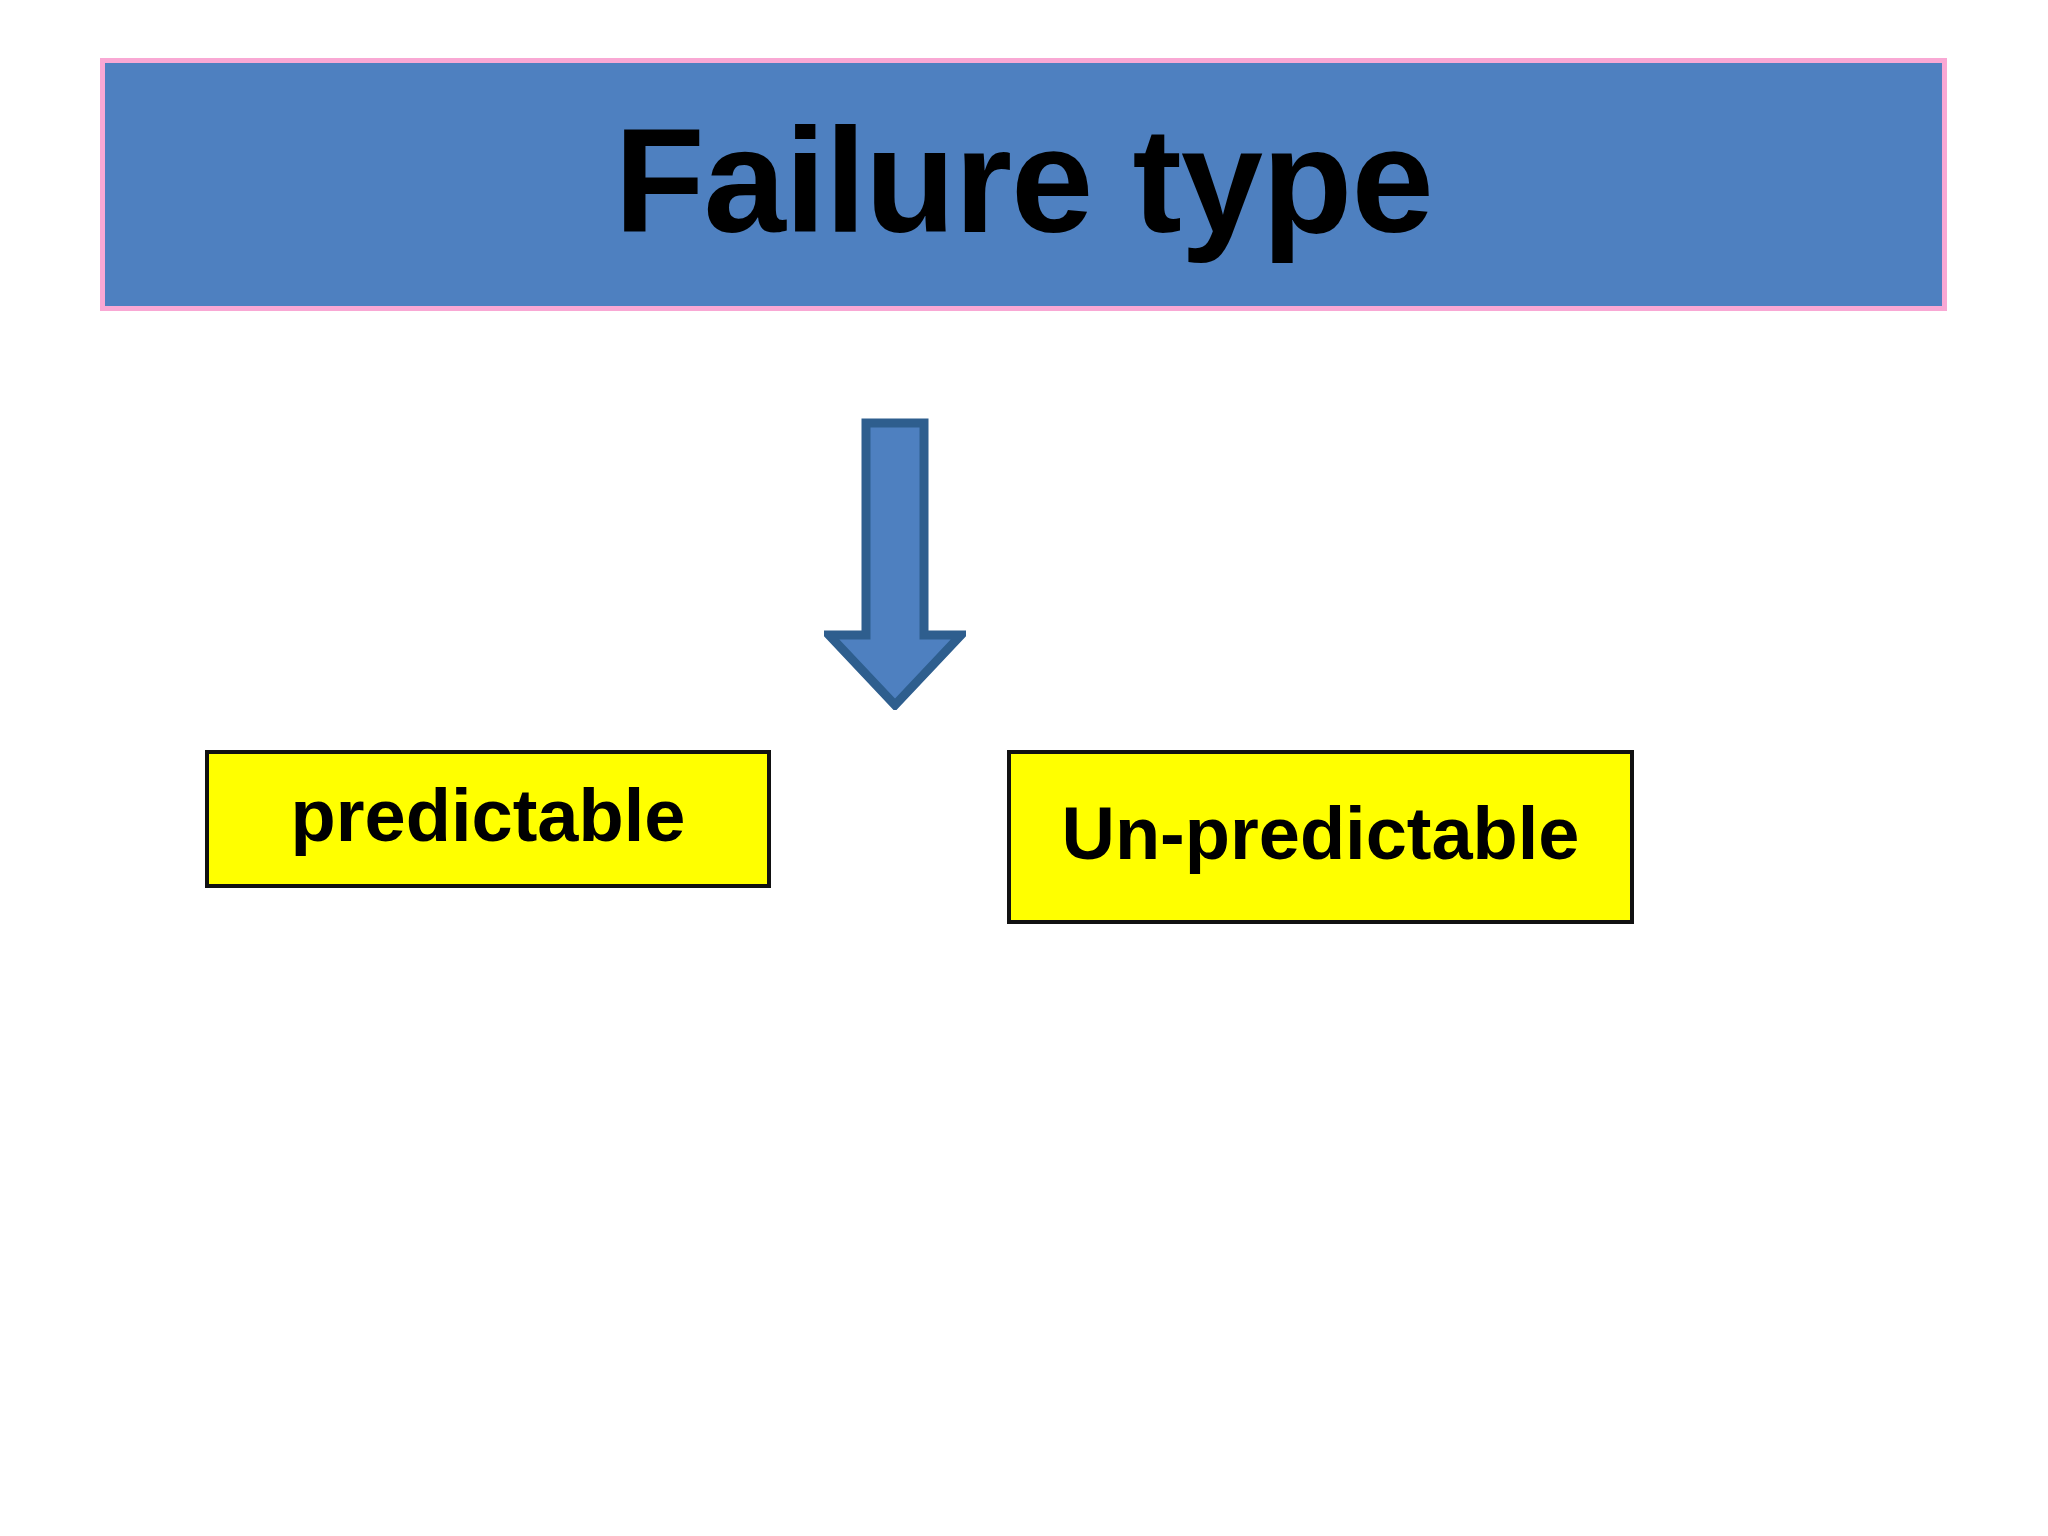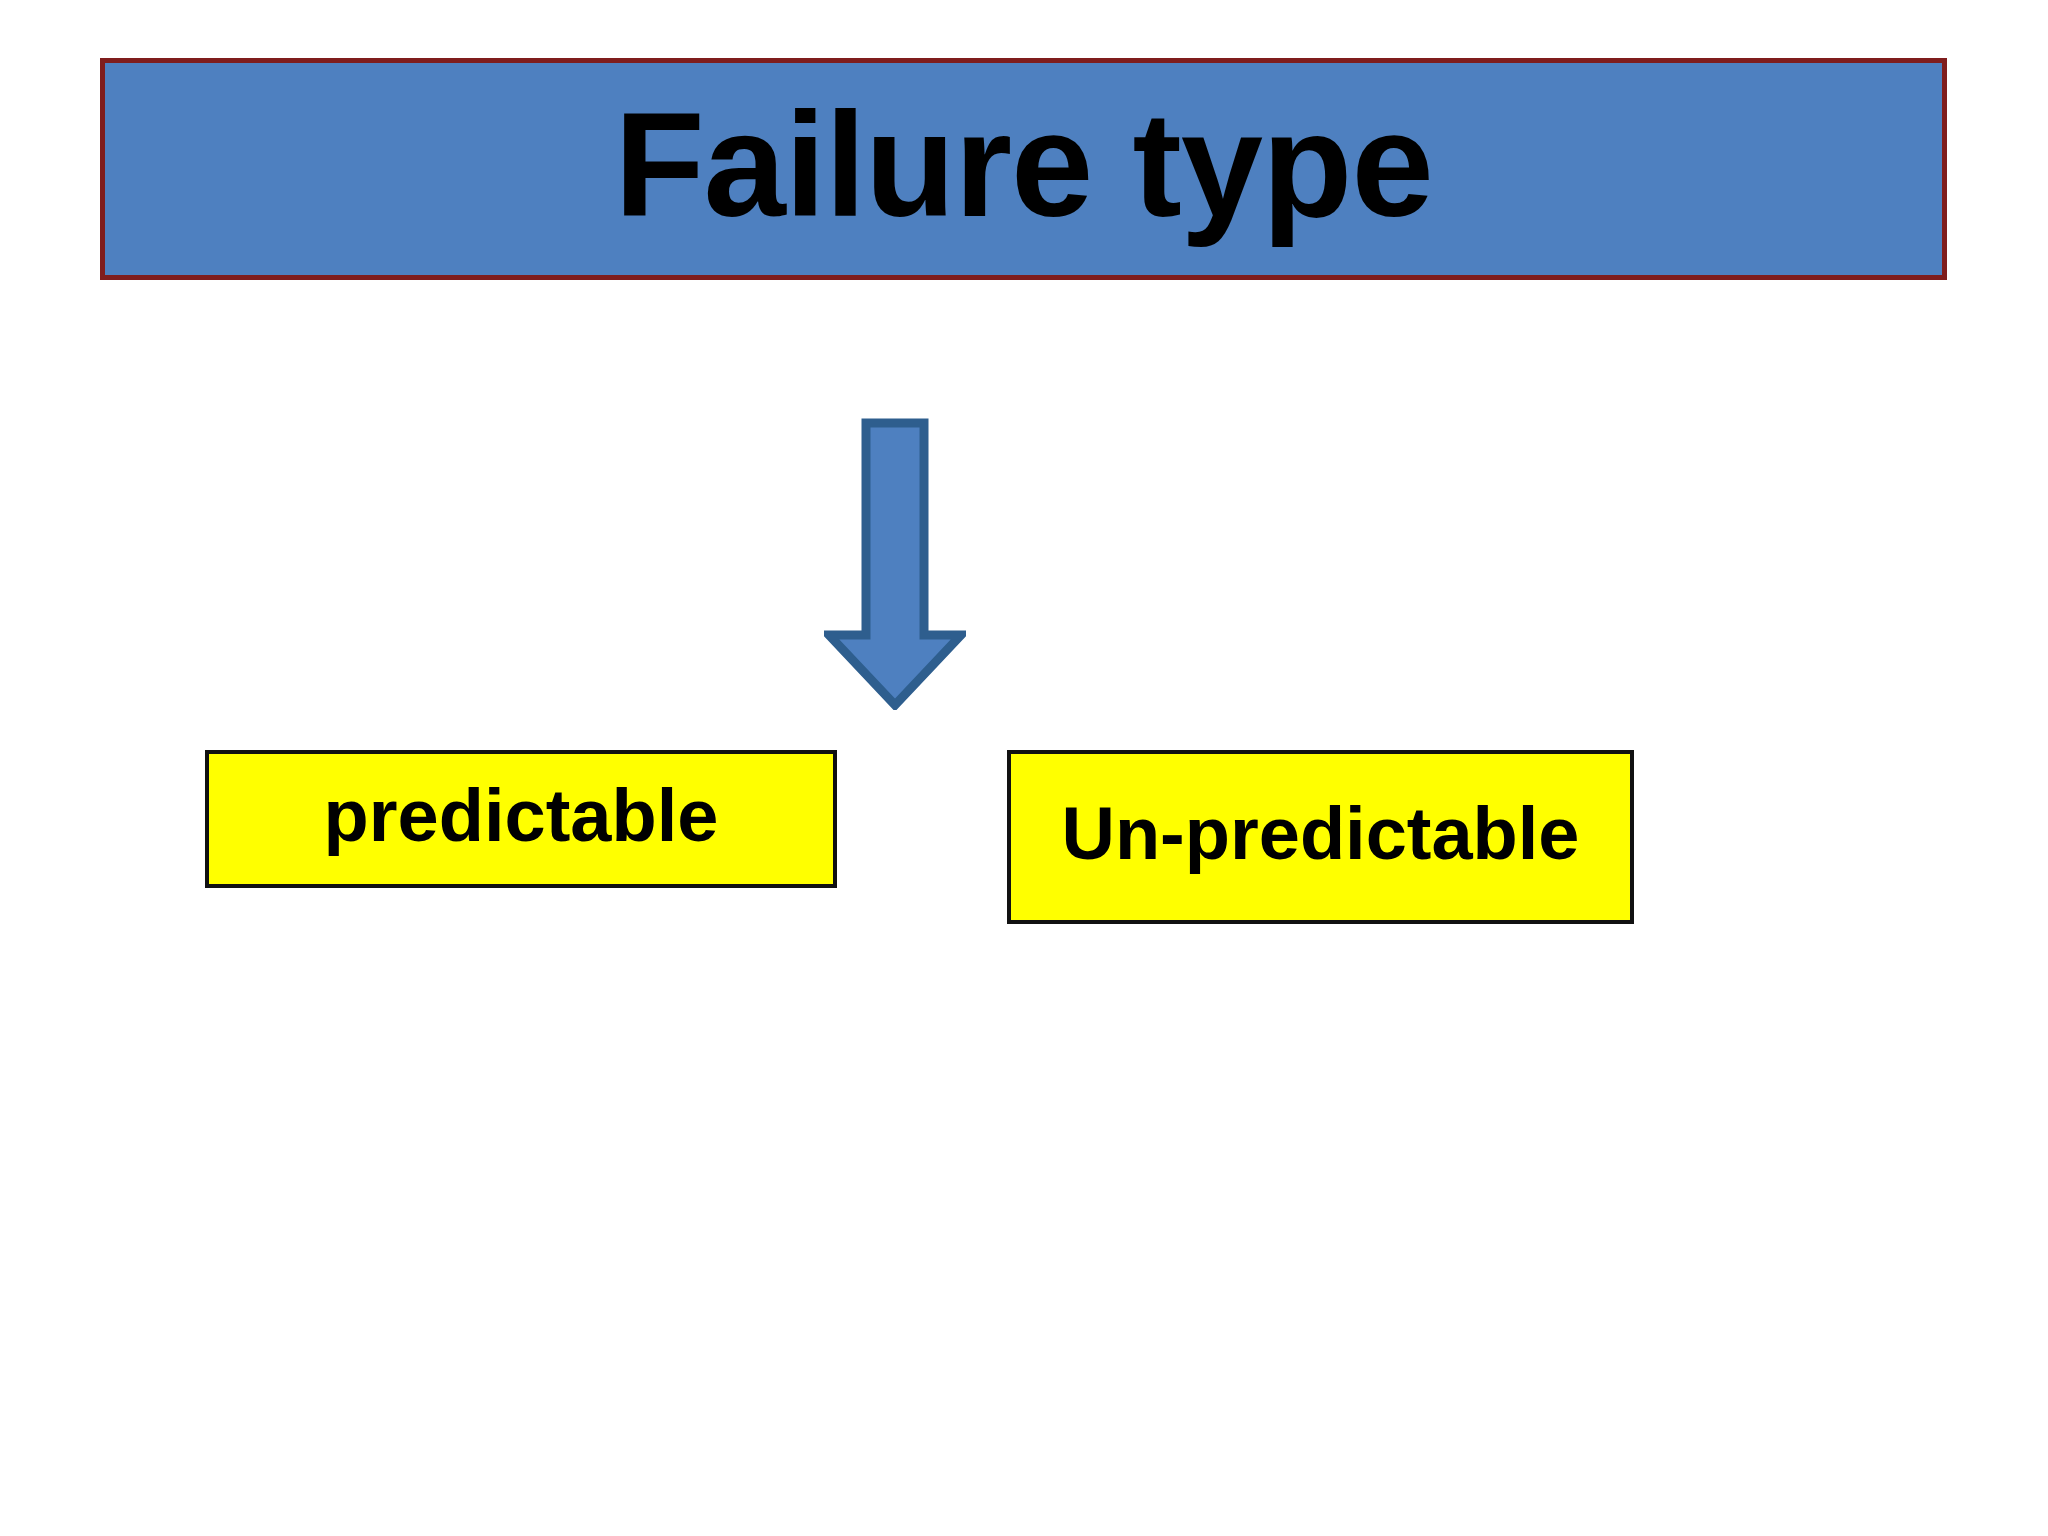--- a/index.html
+++ b/index.html
@@ -17,24 +17,24 @@
     background: #ffffff;
     overflow: hidden;
   }
 
   
   .header-bar {
     position: absolute;
     left: 100px;
     top: 58px;
     width: 1847px;
-    height: 222px;
+    height: 253px;
     box-sizing: border-box;
     background: #4E80C0;
-    border: 5px solid #7f1d1d;
+    border: 5px solid #f9a8d4;
     display: flex;
     align-items: center;
     justify-content: center;
   }
   .header-title {
     font-family: "Liberation Sans", sans-serif;
     font-weight: bold;
     font-size: 148px;
     line-height: 1;
     color: #000000;
@@ -72,21 +72,21 @@
     font-weight: bold;
     font-size: 74px;
     line-height: 1;
     color: #000000;
     white-space: nowrap;
     transform: translateY(-3px);
   }
   #box-predictable {
     left: 205px;
     top: 750px;
-    width: 632px;
+    width: 566px;
     height: 138px;
   }
   #box-unpredictable {
     left: 1007px;
     top: 750px;
     width: 627px;
     height: 174px;
   }
 </style>
 </head>

